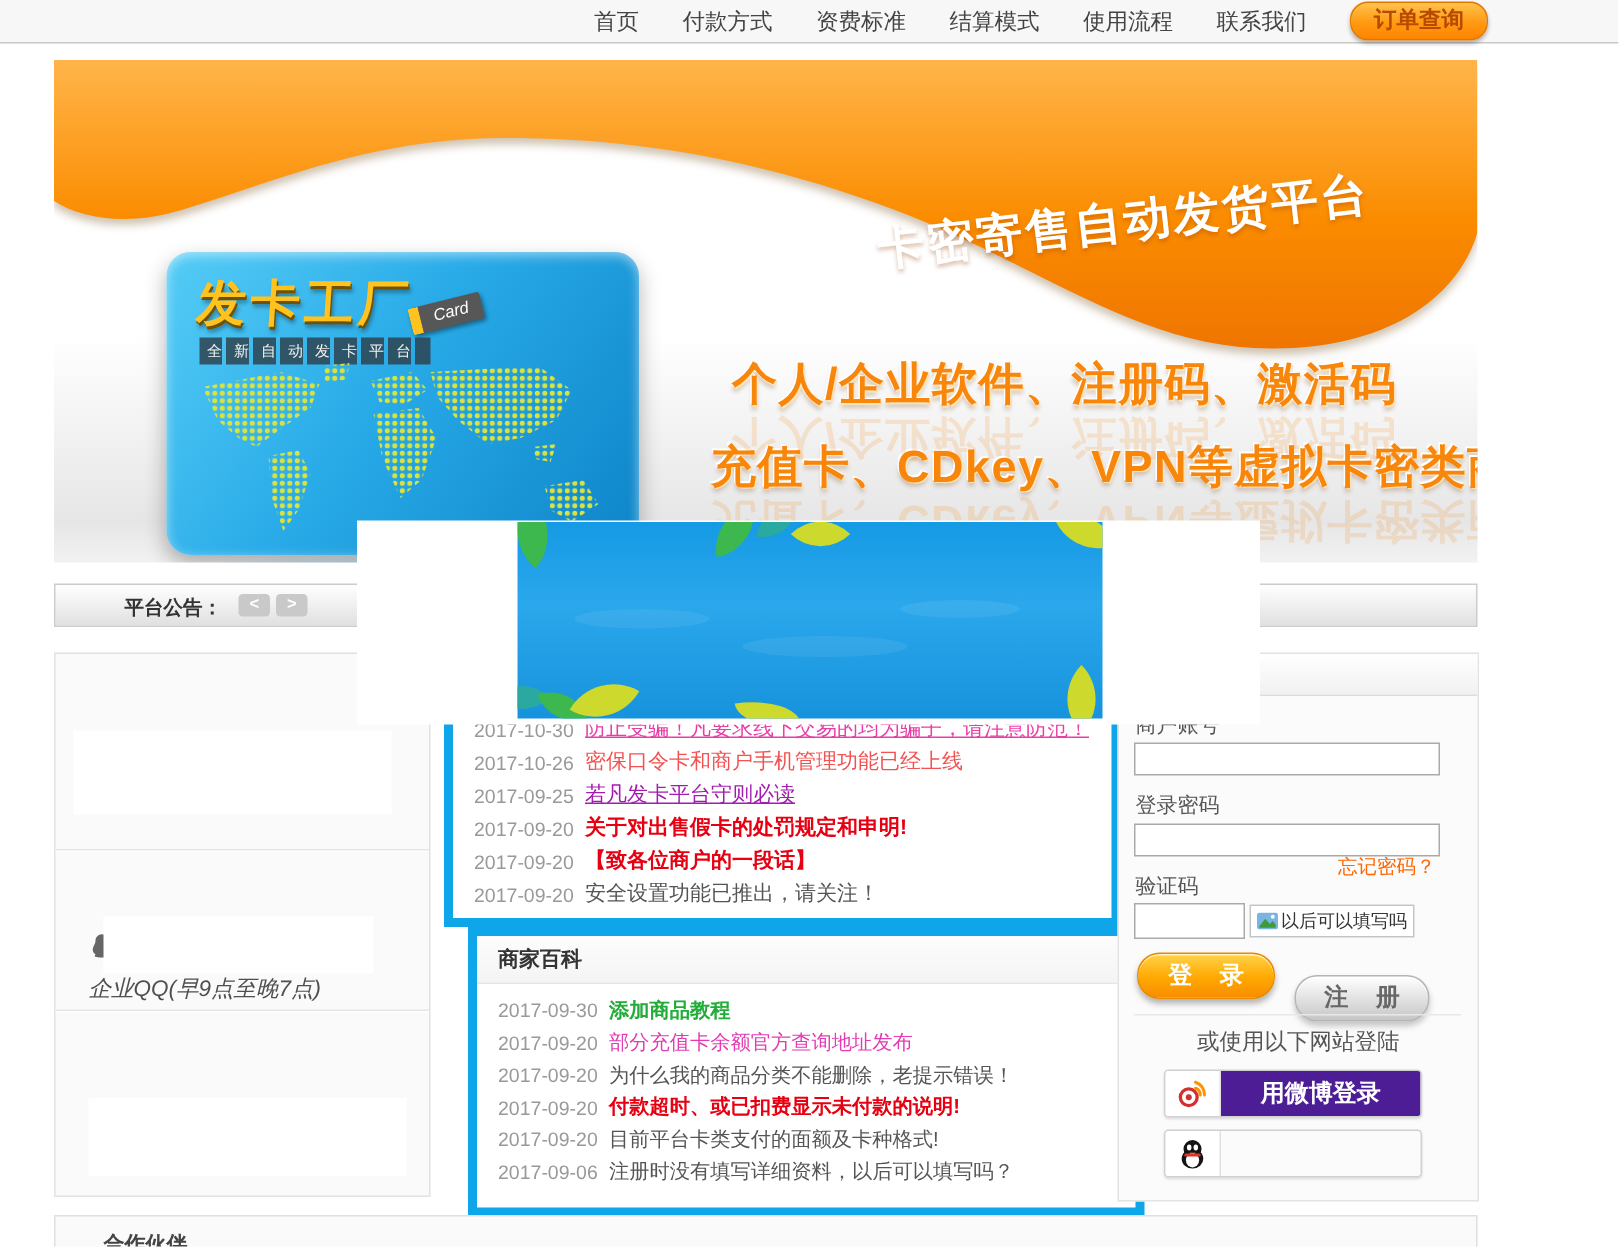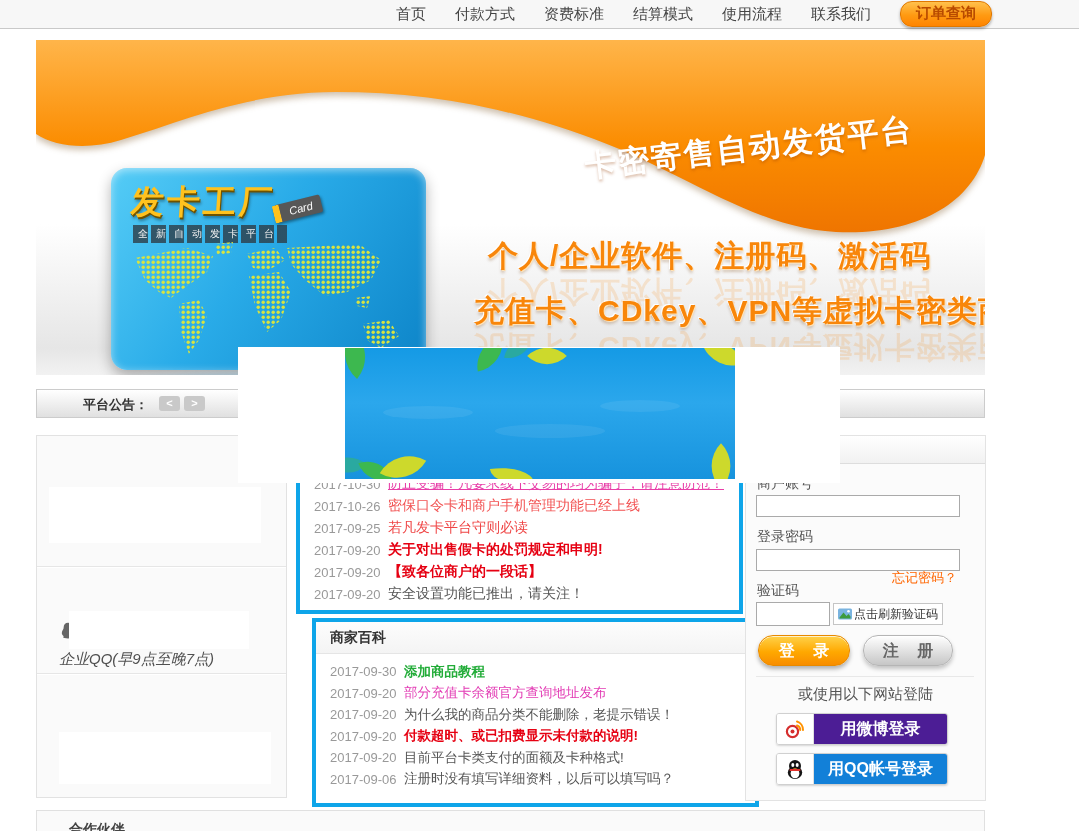--- a/index.html
+++ b/index.html
@@ -51,21 +51,21 @@
 
   
   .sidebar{position:absolute;left:36px;top:435px;width:249px;height:361px;background:#fafafa;border:1px solid #e2e2e2;}
   .side-label{position:absolute;left:22px;display:flex;align-items:flex-start;gap:9px;font-size:15px;
       font-style:italic;color:#4f4f4f;white-space:nowrap;margin-top:43px;}
   .side-label svg{flex:0 0 auto;}
   .blank-box{position:absolute;background:#fff;}
   .side-div{position:absolute;left:0;width:100%;height:1px;background:#e6e6e6;box-shadow:0 1px 0 #fff;}
 
   
-  .card{position:absolute;background:#fff;border:4px solid #0ea5e9;}
+  .card{position:absolute;background:#fff;border:6px solid #0ea5e9;}
   .notices-card{left:296px;top:435px;width:439px;height:171px;}
   .wiki-card{left:312px;top:618px;width:439px;height:181px;}
   .card-head{height:31px;line-height:31px;padding-left:14px;font-size:14px;font-weight:bold;color:#333;
       border-bottom:1px solid #e5e5e5;background:linear-gradient(#fdfdfd,#f4f4f4);}
   .rows{padding-top:7px;}
   .notices-card .rows{padding-top:34px;}
   .row{display:flex;align-items:center;height:22px;padding-left:14px;font-size:14px;white-space:nowrap;}
   .wiki-card .row{height:21.5px;font-size:13.5px;}
   .row .date{width:74px;flex:0 0 74px;color:#999;font-size:13px;}
   .row a{text-decoration:none;color:#555;cursor:pointer;}
@@ -82,21 +82,21 @@
       font-size:13px;padding:0 3px;}
   .cap-input{position:absolute;left:10px;top:166px;width:66px;height:22px;border:1px solid #aaa;background:#fff;
       font-size:13px;padding:0 3px;}
   .cap-refresh{position:absolute;left:87px;top:167px;height:20px;padding:0 4px;border:1px solid #c5c5c5;background:#fff;
       display:flex;align-items:center;gap:2px;font-size:12px;color:#333;cursor:pointer;white-space:nowrap;}
   .btn{position:absolute;top:199px;height:29px;border-radius:15px;font-size:16px;font-weight:bold;
       letter-spacing:7px;text-align:center;line-height:29px;cursor:pointer;text-indent:7px;}
   .btn-login{left:12px;width:90px;color:#fff;background:linear-gradient(#ffd24a,#ffa800 55%,#f88d00);
       border:1px solid #e88a00;box-shadow:0 3px 4px rgba(0,0,0,.3),inset 0 1px 0 rgba(255,255,255,.7);}
   .btn-reg{left:117px;width:88px;color:#666;background:linear-gradient(#ffffff,#c6c6c6);
-      border:1px solid #b5b5b5;box-shadow:0 3px 4px rgba(0,0,0,.22),inset 0 1px 0 #fff;}
+      border:1px solid #b5b5b5;box-shadow:0 3px 4px rgba(0,0,0,.22),inset 0 1px 0 #fff;margin-top:15px;}
   .alt-div{position:absolute;left:10px;top:240px;width:218px;height:1px;background:#e8e8e8;}
   .alt-text{position:absolute;left:0;top:249px;width:100%;text-align:center;font-size:15px;color:#555;}
   .social{position:absolute;left:30px;width:170px;height:30px;display:flex;border-radius:3px;overflow:hidden;
       border:1px solid #d0d0d0;cursor:pointer;box-shadow:0 1px 2px rgba(0,0,0,.15);}
   .social .icon-cell{width:36px;background:#fff;display:flex;align-items:center;justify-content:center;border-right:1px solid #e0e0e0;}
   .social .label-cell{flex:1;display:flex;align-items:center;justify-content:center;color:#fff;font-size:16px;font-weight:bold;}
   .weibo-btn{top:277px;} .qq-btn{top:317px;}
 
   
   .partners-card{position:absolute;left:36px;top:810px;width:947px;height:40px;background:#fafafa;border:1px solid #e0e0e0;}
@@ -208,21 +208,21 @@
     <div class="row">
       <span class="date">2017-10-30</span>
       <a class="u" style="color: rgb(232, 62, 168);">防止受骗！凡要求线下交易的均为骗子，请注意防范！</a>
     </div>
     <div class="row">
       <span class="date">2017-10-26</span>
       <a style="color: rgb(242, 82, 82);">密保口令卡和商户手机管理功能已经上线</a>
     </div>
     <div class="row">
       <span class="date">2017-09-25</span>
-      <a style="color: #ef4444;">若凡发卡平台守则必读</a>
+      <a style="color: #a21caf; text-decoration: underline;">若凡发卡平台守则必读</a>
     </div>
     <div class="row">
       <span class="date">2017-09-20</span>
       <a class="b" style="color: rgb(230, 0, 18);">关于对出售假卡的处罚规定和申明!</a>
     </div>
     <div class="row">
       <span class="date">2017-09-20</span>
       <a class="b" style="color: rgb(230, 0, 18);">【致各位商户的一段话】</a>
     </div>
     <div class="row">
@@ -273,21 +273,21 @@
   <input class="txt-input" style="top: 113px;" type="password">
 
   <span class="fld-label" style="top:146px;">验证码</span>
   <input class="cap-input" type="text" style="">
   <span class="cap-refresh">
     <svg width="14" height="14" viewBox="0 0 14 14">
       <rect x="0" y="1.5" width="14" height="11" rx="1.5" fill="#7ab4e0"></rect>
       <path d="M1.5 10.5 L5.5 5.5 L8.5 9 L10.5 7 L12.5 9.5 V11.5 H1.5 Z" fill="#3d9b3d"></path>
       <circle cx="10.5" cy="4.2" r="1.3" fill="#fff"></circle>
     </svg>
-    <span>点击刷新验证码</span>
+    <span>以后可以填写吗</span>
   </span>
 
   <div class="btn btn-login">登 录</div>
   <div class="btn btn-reg">注 册</div>
 
   <div class="alt-div"></div>
   <div class="alt-text">或使用以下网站登陆</div>
 
   <div class="social weibo-btn">
     <span class="icon-cell">
@@ -306,21 +306,20 @@
       <svg width="22" height="22" viewBox="0 0 22 22">
         <ellipse cx="11" cy="8" rx="6" ry="6" fill="#141414"></ellipse>
         <ellipse cx="11" cy="14.5" rx="7.2" ry="6.5" fill="#141414"></ellipse>
         <ellipse cx="11" cy="15.5" rx="4.4" ry="4.8" fill="#fff"></ellipse>
         <ellipse cx="8.8" cy="7" rx="1.5" ry="2" fill="#fff"></ellipse>
         <ellipse cx="13.2" cy="7" rx="1.5" ry="2" fill="#fff"></ellipse>
         <path d="M9 10.5 h4 l-2 1.8 Z" fill="#f5a700"></path>
         <rect x="5.5" y="11" width="11" height="2" rx="1" fill="#e2322d"></rect>
       </svg>
     </span>
-    <span class="label-cell" style="background:#1280d8;">用QQ帐号登录</span>
   </div>
 </div>
 
 <div class="partners-card">
   <span class="partners-title">合作伙伴</span>
 </div>
 
 <div class="popup">
   <div class="popup-img">
     <div class="cloud" style="left:38px;top:58px;width:90px;height:13px;"></div>

